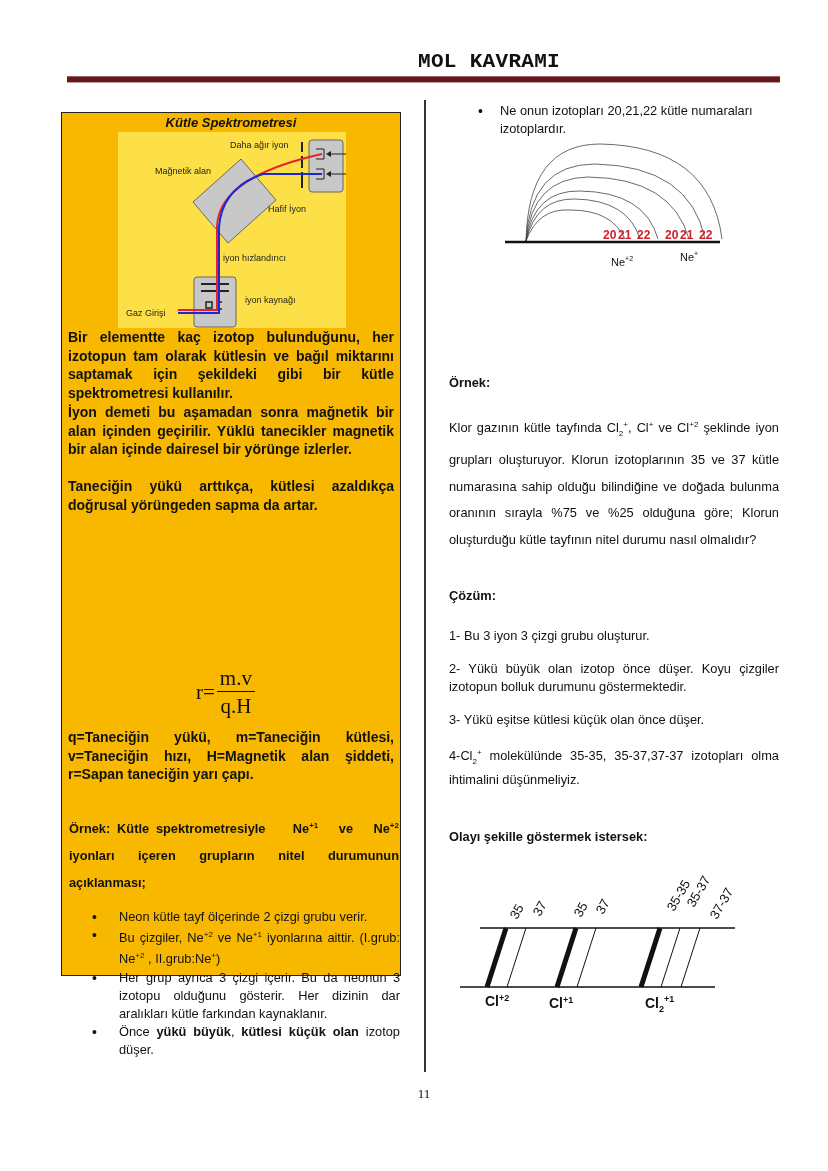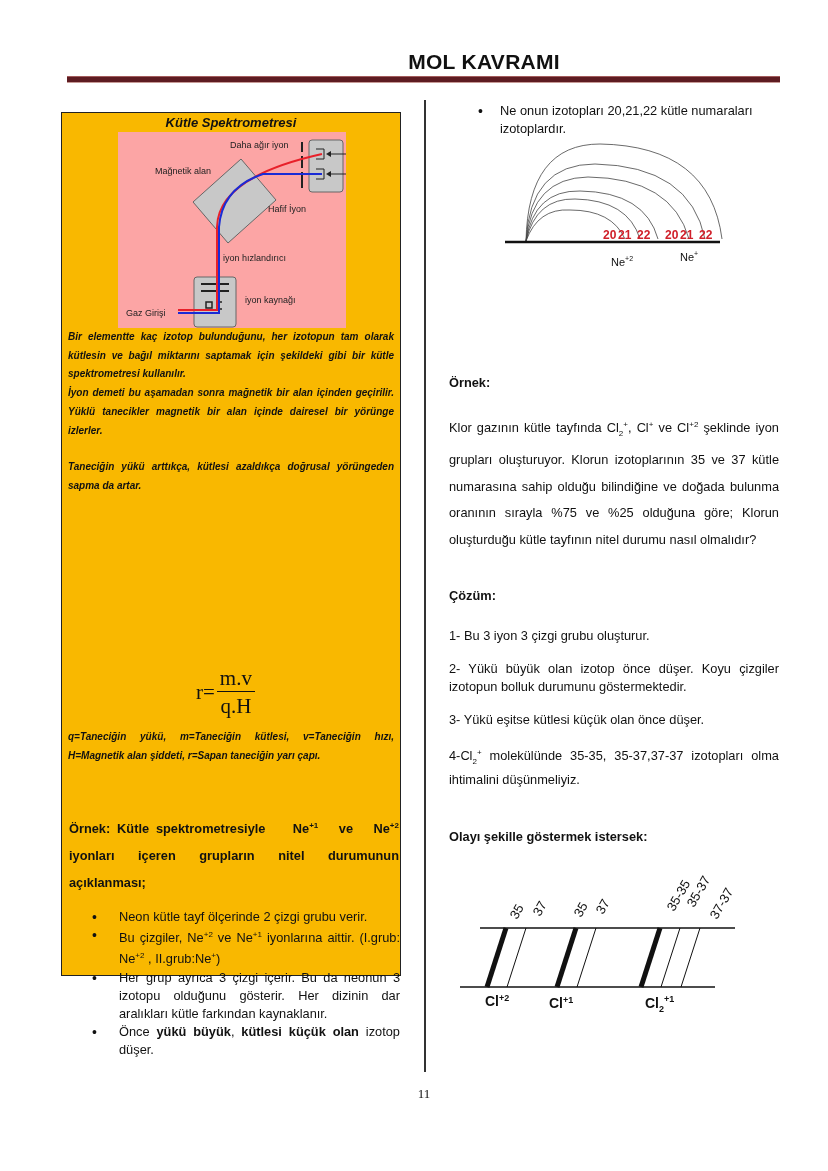--- a/index.html
+++ b/index.html
@@ -1,24 +1,24 @@
 <!DOCTYPE html>
 <html><head>
 <meta charset="utf-8">
 <style>
   html, body { margin:0; padding:0; background:#fff; }
   body { width:828px; height:1171px; position:relative; overflow:hidden; font-family:"Liberation Sans", sans-serif; color:#111; }
-  .page-title { position:absolute; left:0; right:48px; top:50px; text-align:right; padding-right:220px; font-family:Liberation Sans, sans-serif; font-weight:bold; font-size:21px; letter-spacing:0.3px; }
+  .page-title { position:absolute; left:0; right:48px; top:50px; text-align:right; padding-right:220px; font-family:Liberation Mono, monospace; font-weight:bold; font-size:21px; letter-spacing:0.3px; }
   .title-rule { position:absolute; left:67px; top:76px; width:713px; height:5px; background:#5e1c22; border-top:1px solid #a35c5c; border-bottom:1px solid #c79a96; }
   .col-divider { position:absolute; left:424px; top:100px; width:2px; height:972px; background:#333; }
 
   .yellow-box { position:absolute; left:61px; top:112px; width:340px; height:864px; background:#f9b800; border:1.5px solid #222; box-sizing:border-box; }
   .box-title { text-align:center; font-weight:bold; font-style:italic; font-size:13px; margin-top:2px; }
-  .spectro-figure { position:absolute; left:56px; top:19px; width:228px; height:196px; background:#fca5a5; }
-  .box-text { position:absolute; left:6px; right:6px; font-weight:bold; font-style:italic; font-size:10px; line-height:18.7px; text-align:justify; }
+  .spectro-figure { position:absolute; left:56px; top:19px; width:228px; height:196px; background:#fde047; }
+  .box-text { position:absolute; left:6px; right:6px; font-weight:bold; font-size:14px; line-height:18.7px; text-align:justify; }
   .box-text p { margin:0; }
   .formula { position:absolute; left:134px; top:552px; font-family:"Liberation Serif", serif; font-size:21px; display:flex; align-items:center; }
   .frac { display:inline-flex; flex-direction:column; align-items:center; margin-left:2px;justify-content:center; }
   .frac .num { padding:0 3px; border-bottom:1.5px solid #111; line-height:26px; }
   .frac .den { line-height:28px; }
 
   .left-example { position:absolute; left:69px; top:812px; width:330px; font-weight:bold; font-size:12.8px; line-height:27px; text-align:justify; }
   .left-example sup { font-size:8px; }
   .bullets { position:absolute; left:92px; top:908px; width:308px; font-size:12.8px; line-height:18px; margin:0; padding:0; list-style:none; }
   .bullets li { position:relative; padding-left:27px; text-align:justify; }

